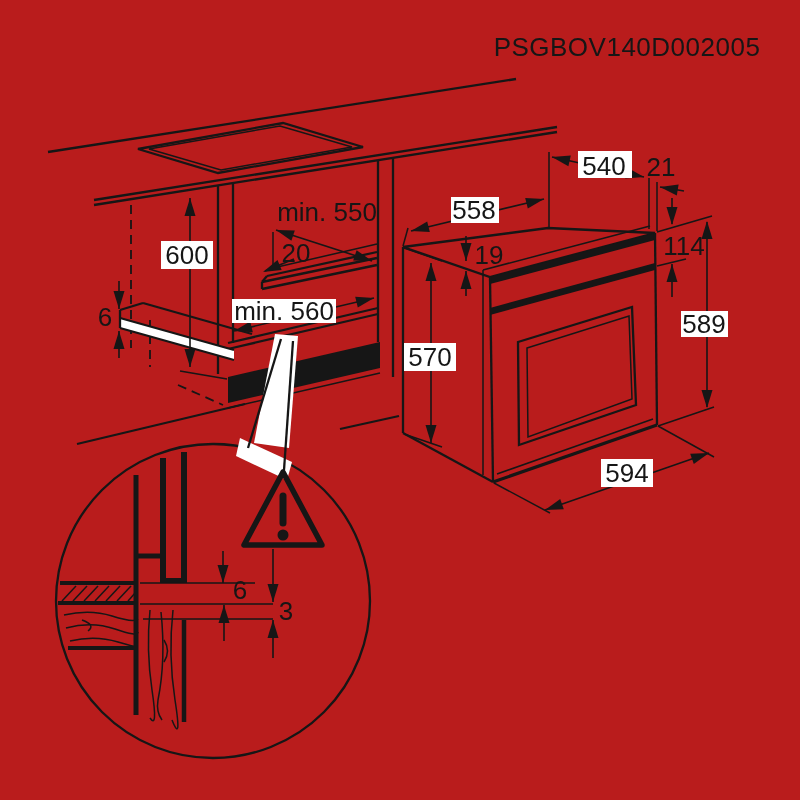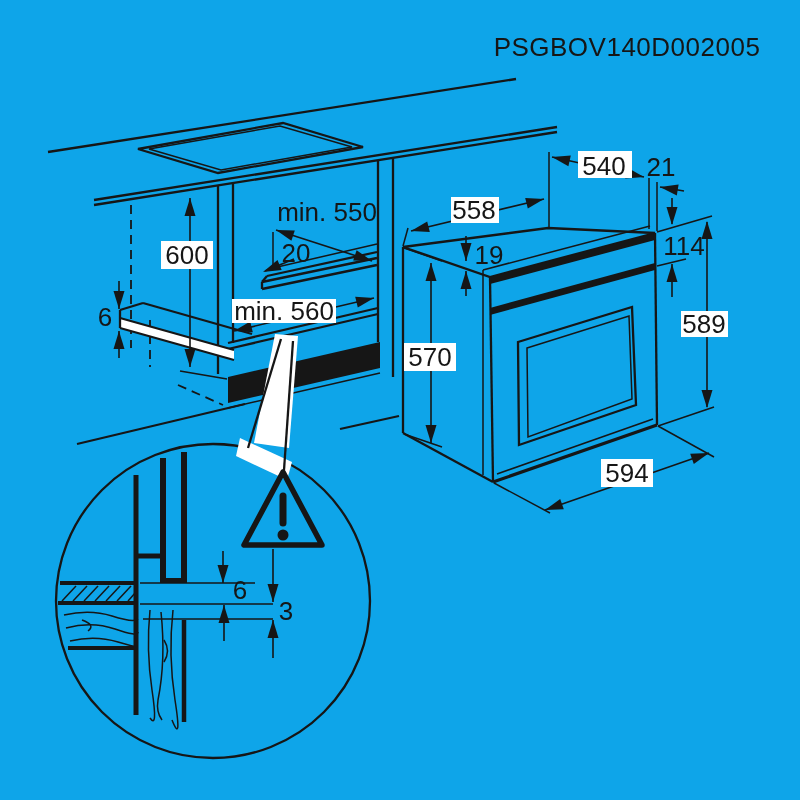--- a/index.html
+++ b/index.html
@@ -1,18 +1,18 @@
 <!DOCTYPE html>
 <html><head>
 <meta charset="utf-8">
 <style>
   html, body { margin: 0; padding: 0; background: #ffffff; }
   .page {
     width: 800px; height: 800px; position: relative;
-    background: #0ea5e9; overflow: hidden;
+    background: #b91c1c; overflow: hidden;
     font-family: "Liberation Sans", sans-serif;
   }
   svg { display: block; }
   .ln   { stroke: #161616; stroke-width: 2.3; fill: none; }
   .lnth { stroke: #161616; stroke-width: 1.5; fill: none; }
   .dash { stroke: #161616; stroke-width: 1.8; fill: none; stroke-dasharray: 9 6; }
   .dim  { stroke: #161616; stroke-width: 1.6; fill: none; }
   .ah   { fill: #161616; stroke: none; }
   .blk  { fill: #161616; stroke: none; }
   .wht  { fill: #ffffff; stroke: none; }

